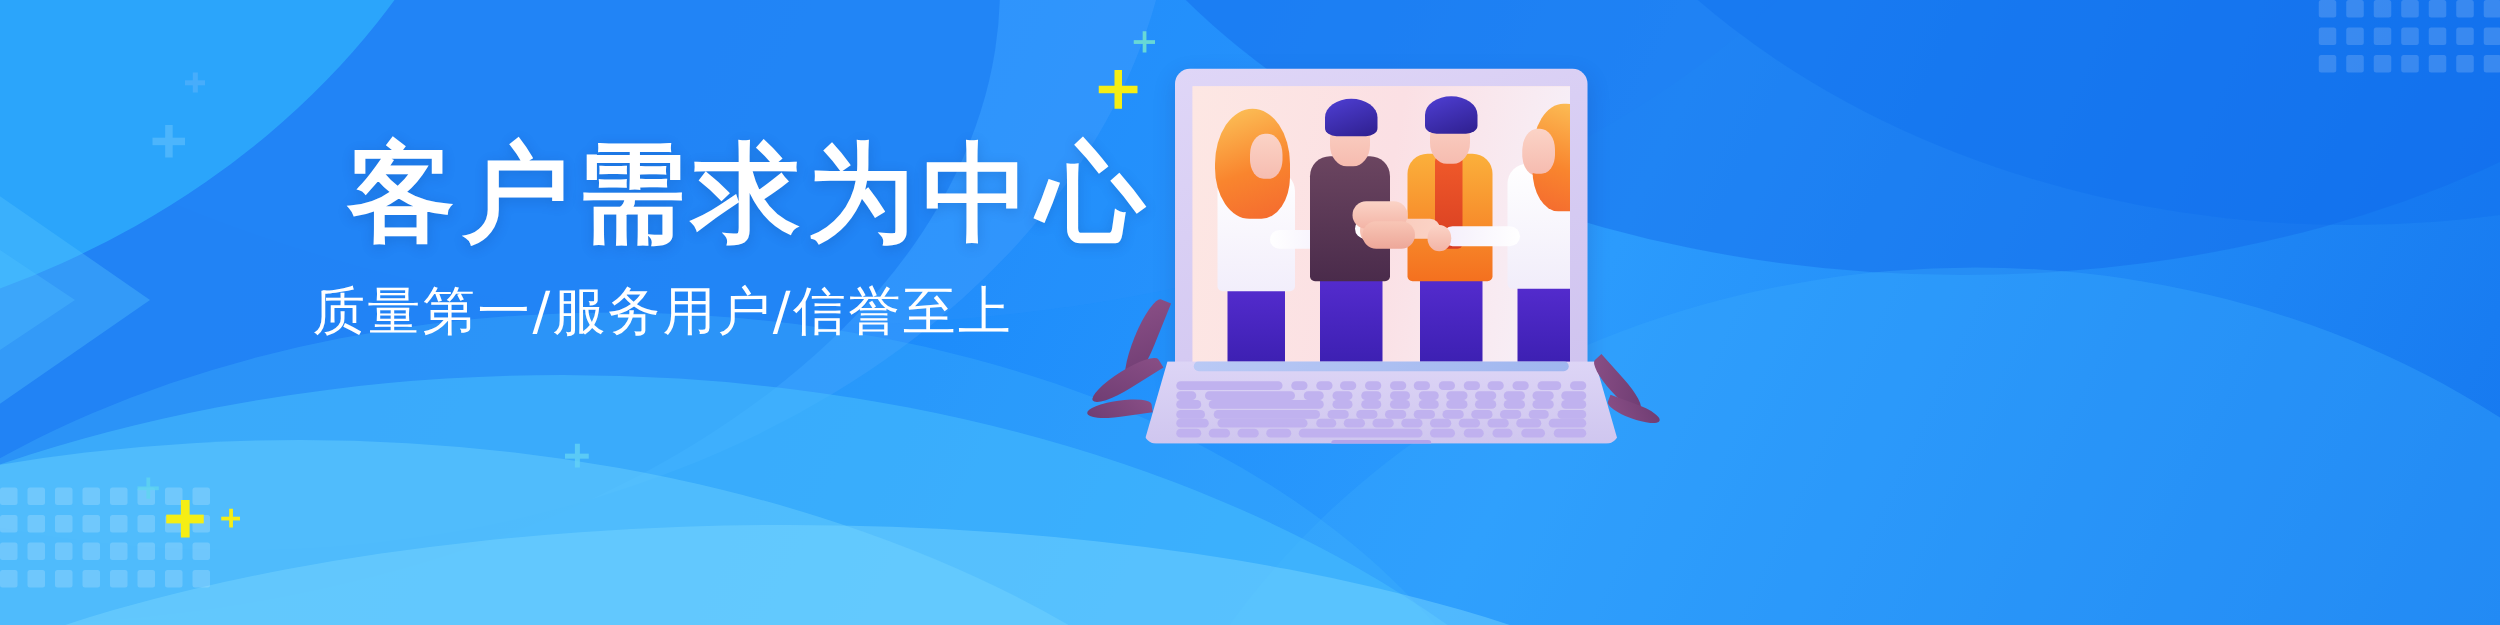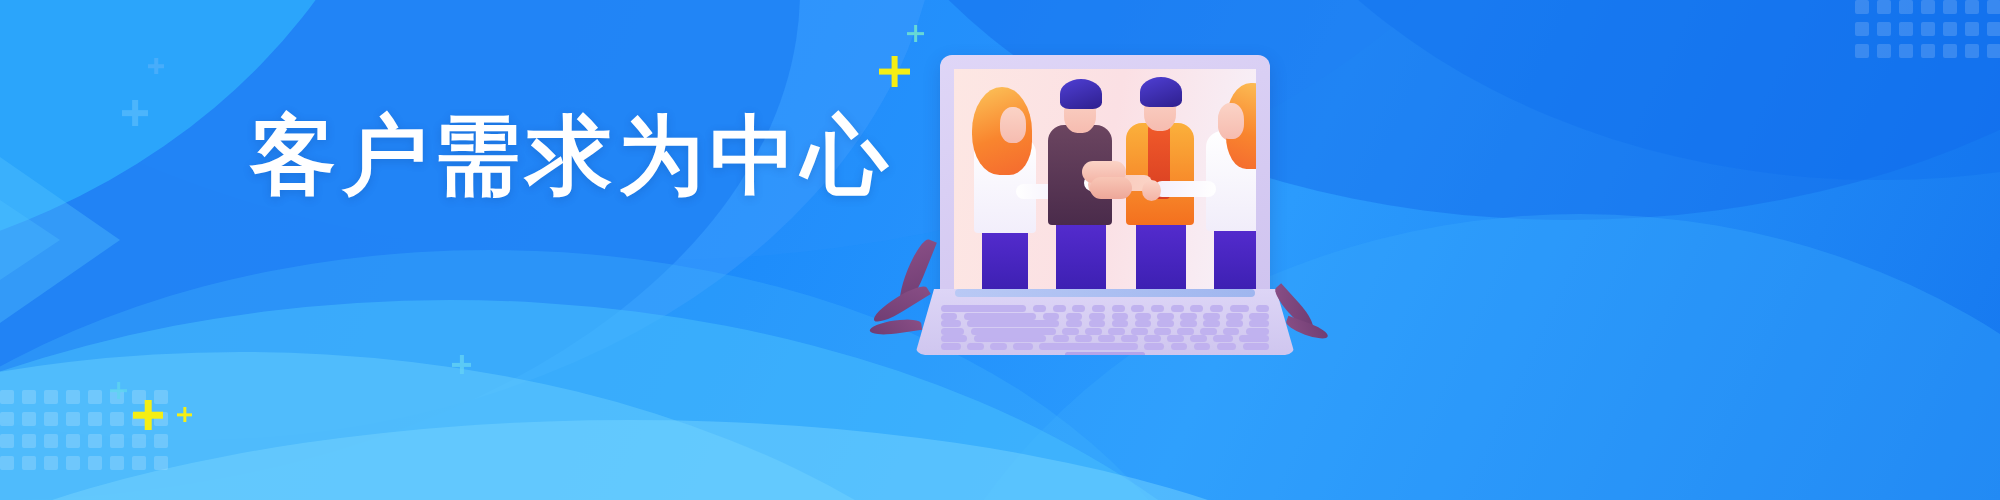--- a/index.html
+++ b/index.html
@@ -61,20 +61,21 @@
   .plus .v{top:0;left:50%;height:100%;width:22%;transform:translateX(-50%);}
 
   
   .text-block{position:absolute;left:250px;top:112px;width:640px;}
   .headline{
     color:#ffffff;font-size:86px;line-height:1;font-weight:bold;
     letter-spacing:6px;
     font-family:"DejaVu Sans","Liberation Sans",sans-serif;
     text-shadow:0 2px 10px rgba(0,40,110,.18);
     white-space:nowrap;
+    margin-left:28px;
   }
   .subline{
     margin-top:30px;color:#ffffff;font-size:42px;line-height:1;
     letter-spacing:2px;font-weight:500;
     font-family:"DejaVu Sans","Liberation Sans",sans-serif;
     white-space:nowrap;
   }
 
   
   .laptop{position:absolute;left:915px;top:55px;width:380px;height:300px;}
@@ -240,20 +241,21 @@
         <i class="v"></i>
       </div>
       <div class="plus" style="left: 907px; top: 25px; width: 17px; height: 17px; color: rgb(111, 224, 210); opacity: 0.9;">
         <i class="h"></i>
         <i class="v"></i>
       </div>
     </div>
 
   <div class="text-block">
     <div class="headline">客户需求为中心</div>
+    <div class="subline">质量第一/服务用户/信誉至上</div>
   </div>
 
   <div class="laptop">
 
     <div class="lid">
       <div class="screen">
         <div class="bgwash"></div>
 
         <div class="person" style="left:6px;width:86px;height:226px;">
           <div class="legs" style="left:22px;bottom:0;width:46px;height:84px;"></div>

